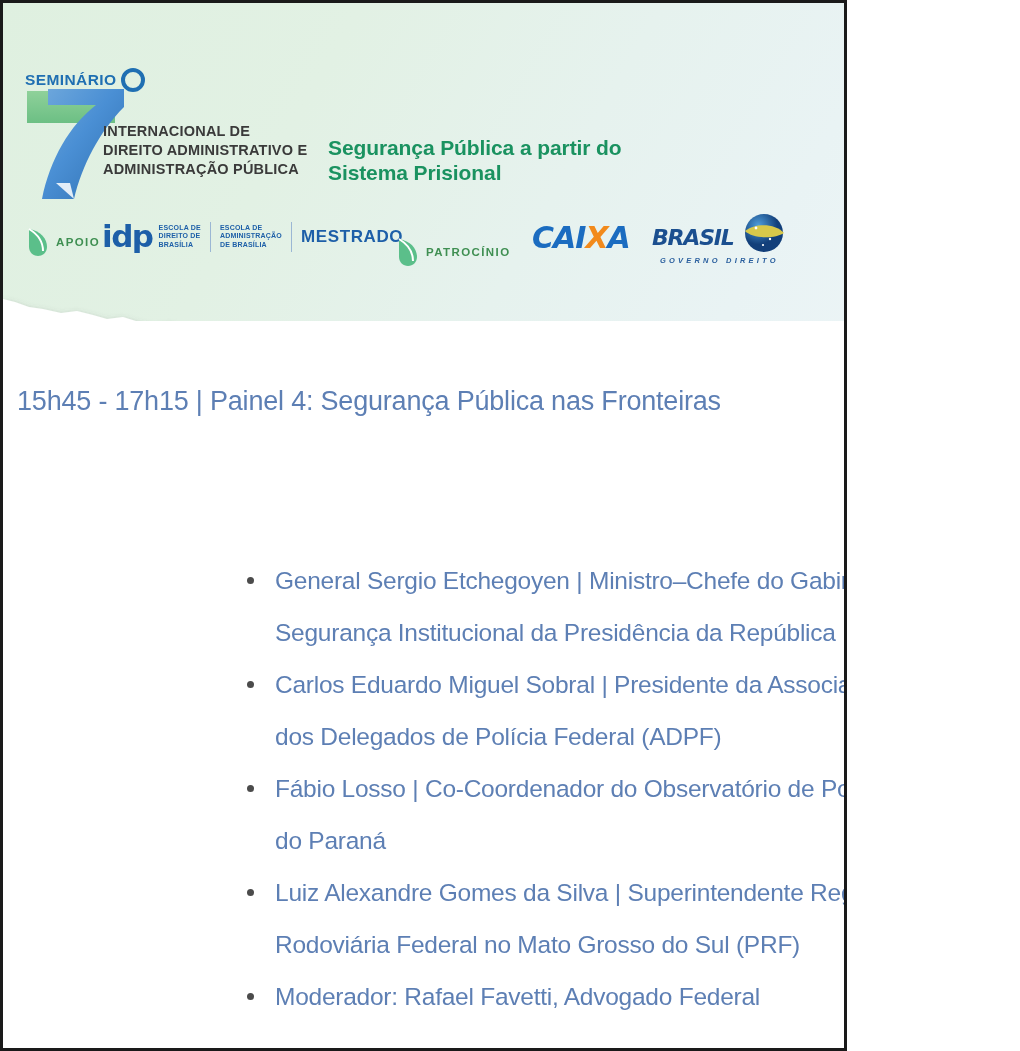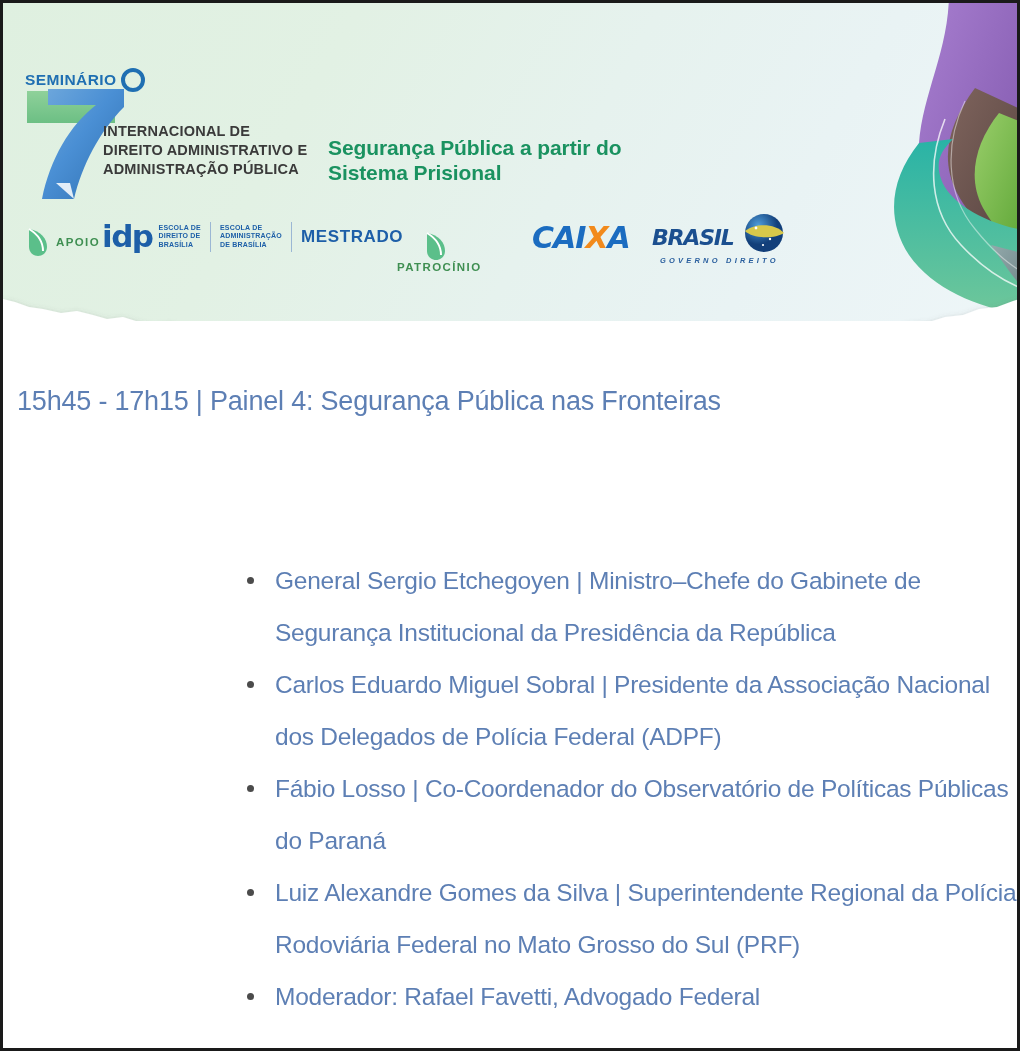--- a/index.html
+++ b/index.html
@@ -3,21 +3,21 @@
 <meta charset="utf-8">
 <title>Seminário 7 — Painel 4</title>
 <style>
   html,body{margin:0;padding:0;background:#ffffff;}
   body{
     font-family:"Liberation Sans","DejaVu Sans",sans-serif;
     -webkit-font-smoothing:antialiased;
   }
   .page{
     position:relative;
-    width:1020px;
+    width:847px;
     height:1051px;
     box-sizing:border-box;
     background:#ffffff;
     border:3px solid #1a1a1a;
     overflow:hidden;
   }
 
   
   .header{
     position:absolute;
@@ -280,21 +280,21 @@
 DIREITO DE
 BRASÍLIA</span>
         <span class="vrule"></span>
         <span class="idp-sub" style="margin-left:0;">ESCOLA DE
 ADMINISTRAÇÃO
 DE BRASÍLIA</span>
         <span class="vrule"></span>
         <span class="mestrado">MESTRADO</span>
       </div>
 
-      <div class="sp-group" style="left:370px;top:16px;flex-direction:column;">
+      <div class="sp-group" style="left:370px;top:22px;">
         <svg class="leaf" viewBox="0 0 22 30" xmlns="http://www.w3.org/2000/svg">
           <path d="M2 2 C14 4 20 12 20 20 C20 25 16 29 11 29 C6 29 2 25 2 20 Z" fill="#5bbf8a"></path>
           <path d="M2 2 C12 8 16 16 16 24" fill="none" stroke="#ffffff" stroke-width="2"></path>
         </svg>
         <span class="sp-label">PATROCÍNIO</span>
       </div>
 
       <div class="sp-group" style="left:505px;top:8px;">
         <span class="caixa">
           <span>CAI</span><span class="x">X</span><span>A</span>

